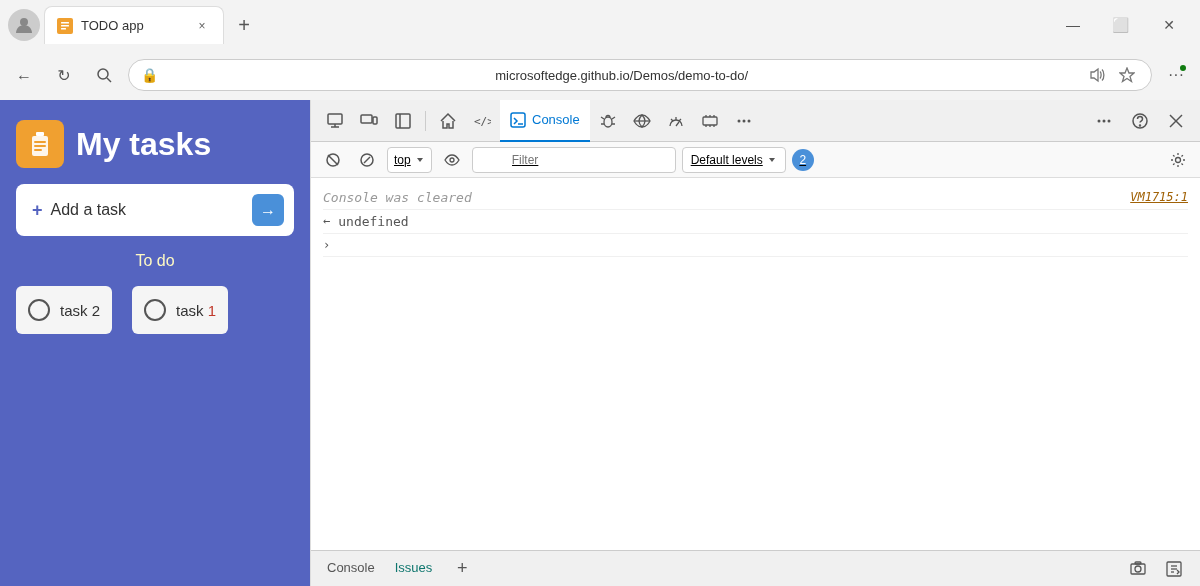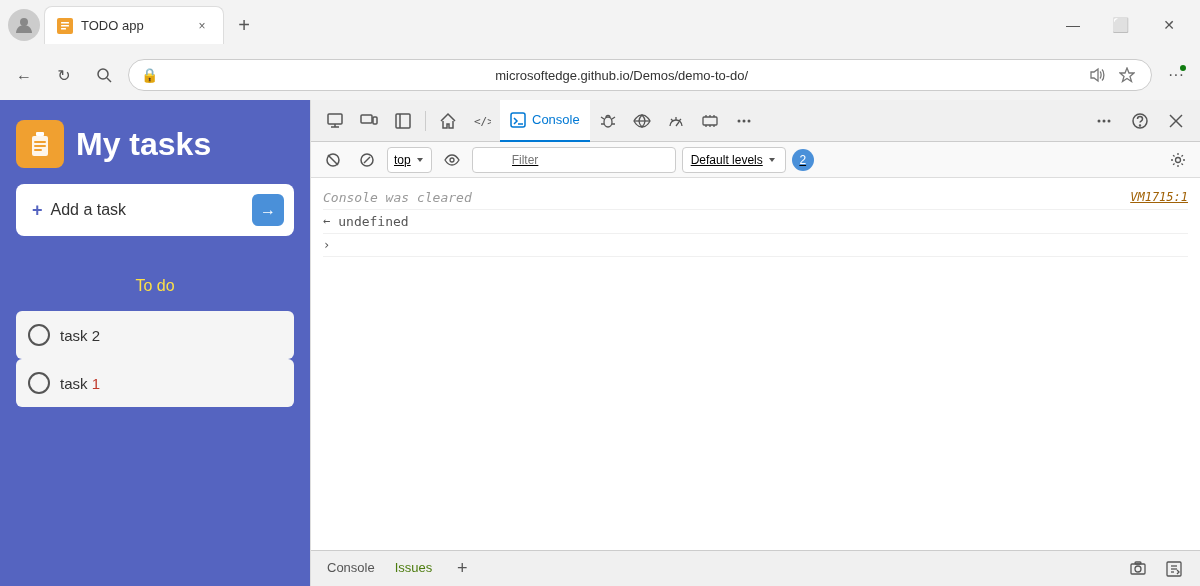--- a/index.html
+++ b/index.html
@@ -36,22 +36,22 @@
 
     
     .todo-sidebar { width: 310px; background: #5564c0; display: flex; flex-direction: column; padding: 20px 16px; gap: 16px; flex-shrink: 0; }
     .todo-header { display: flex; align-items: center; gap: 12px; }
     .clipboard-icon { width: 48px; height: 48px; background: #f0a030; border-radius: 8px; display: flex; align-items: center; justify-content: center; color: #fff; font-size: 24px; flex-shrink: 0; }
     .todo-title { font-size: 32px; font-weight: 700; color: #fff; }
     .add-task-btn { background: #fff; border-radius: 8px; height: 52px; display: flex; align-items: center; padding: 0 16px; gap: 8px; cursor: pointer; position: relative; }
     .add-task-icon { color: #5564c0; font-size: 18px; font-weight: 700; }
     .add-task-label { font-size: 16px; color: #333; flex: 1; }
     .add-task-arrow { width: 32px; height: 32px; background: #4a90d9; border-radius: 6px; display: flex; align-items: center; justify-content: center; color: #fff; font-size: 16px; position: absolute; right: 10px; }
-    .todo-section-title { font-size: 16px; color: #fde047; text-align: center; margin-top: 25px; }
-    .task-list { display: flex; flex-direction: column; gap: 0; }
+    .todo-section-title { font-size: 16px; color: #fef9c3; text-align: center; }
+    .task-list { display: flex; flex-direction: row; gap: 20px; align-items: center; }
     .task-item { background: #f5f5f5; border-radius: 6px; height: 48px; display: flex; align-items: center; padding: 0 12px; gap: 10px; cursor: pointer; }
     .task-circle { width: 22px; height: 22px; border-radius: 50%; border: 2px solid #555; flex-shrink: 0; }
     .task-name { font-size: 15px; color: #333; }
     .task-name .highlight { color: #c0392b; }
 
     
     .devtools-panel { flex: 1; background: #fff; display: flex; flex-direction: column; border-left: 1px solid #ddd; }
 
     
     .devtools-toolbar { height: 42px; background: #f0f0f0; border-bottom: 1px solid #ccc; display: flex; align-items: center; padding: 0 8px; gap: 2px; }
@@ -75,21 +75,21 @@
     .console-line { font-size: 13px; font-family: monospace; padding: 4px 0; border-bottom: 1px solid #f0f0f0; display: flex; align-items: flex-start; gap: 8px; }
     .console-line.cleared { color: #999; font-style: italic; justify-content: space-between; }
     .console-line.result { color: #555; }
     .console-link { color: #a16207; text-decoration: underline; cursor: pointer; font-size: 12px; flex-shrink: 0; }
     .console-arrow { color: #555; font-size: 12px; }
     .console-expand { color: #555; cursor: pointer; font-size: 12px; width: 14px; }
 
     
     .devtools-bottom { height: 36px; background: #f0f0f0; border-top: 1px solid #ccc; display: flex; align-items: center; padding: 0 12px; gap: 12px; }
     .bt-tab { font-size: 13px; color: #555; cursor: pointer; padding: 0 4px; height: 36px; display: flex; align-items: center; border-bottom: 2px solid transparent; }
-    .bt-tab.active { color: #4d7c0f; }
+    .bt-tab.active { color: #0f766e; }
     .bt-add { width: 28px; height: 28px; display: flex; align-items: center; justify-content: center; cursor: pointer; color: #555; font-size: 18px; }
     .bt-right { margin-left: auto; display: flex; align-items: center; gap: 8px; }
     .bt-icon { width: 28px; height: 28px; display: flex; align-items: center; justify-content: center; cursor: pointer; color: #555; font-size: 16px; }
   </style>
 </head>
 <body>
 
 <div class="browser-window">
 
   <div class="title-bar">

